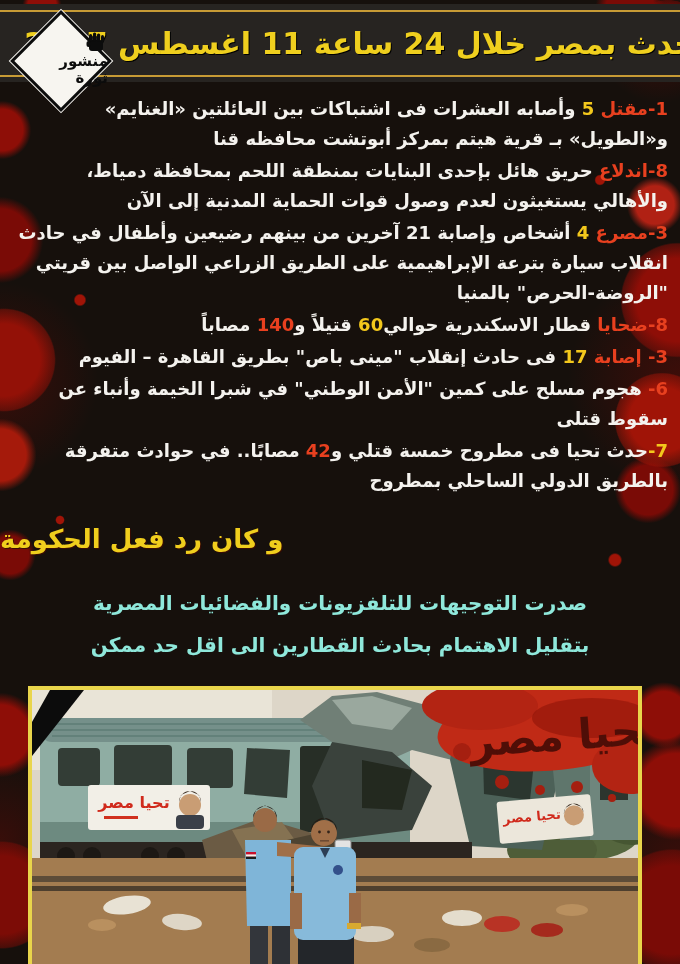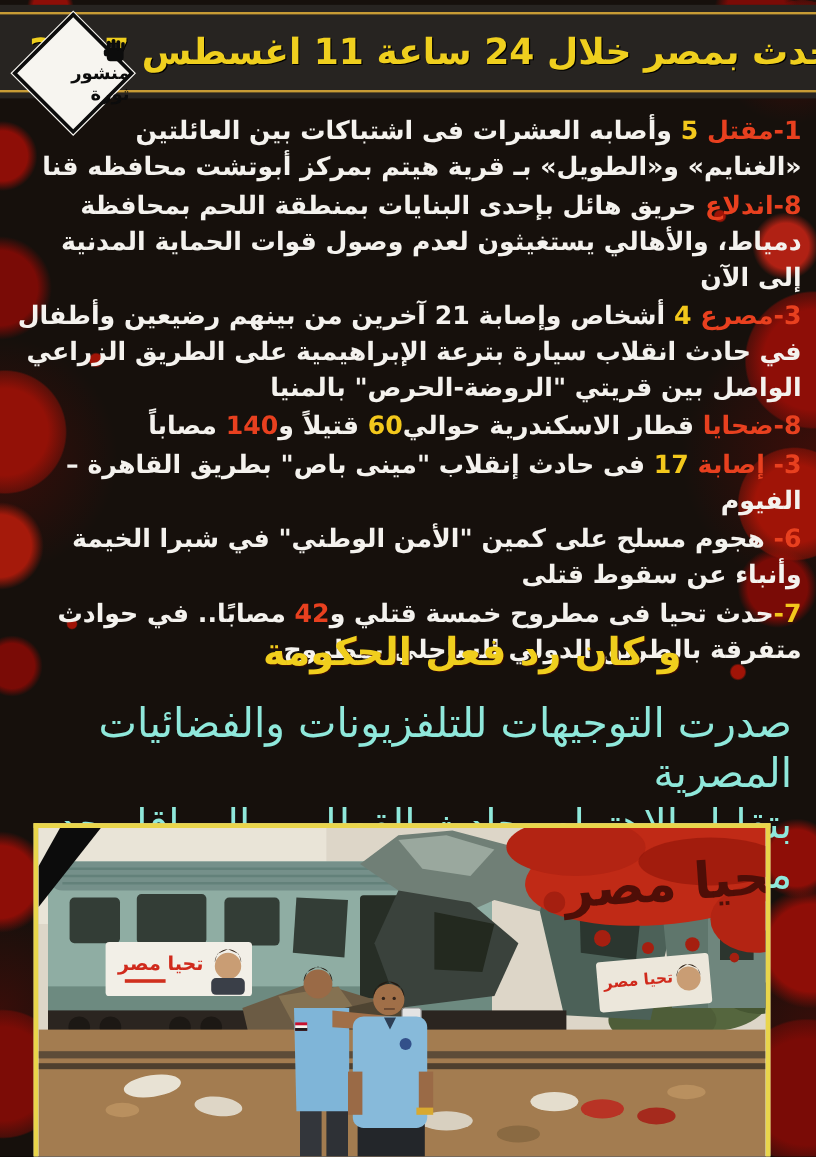--- a/index.html
+++ b/index.html
@@ -54,34 +54,34 @@
     position:absolute;top:17px;left:17px;width:66px;height:66px;background:#f7f5f0;
     border:3px solid #0c0c0c;transform:rotate(45deg);box-shadow:0 0 0 1px #f7f5f0;
   }
   .logo .inner{position:absolute;inset:0;display:flex;flex-direction:column;align-items:flex-end;justify-content:center;z-index:2;}
   .logo .l-txt{color:#0c0c0c;font-weight:bold;font-size:15px;line-height:17px;direction:rtl;}
   .logo svg{display:block;margin-bottom:-1px;}
   
   .news{
     position:absolute;top:94px;left:12px;width:656px;
     direction:rtl;text-align:right;
-    color:#f4f2ee;font-size:21px;font-weight:bold;line-height:30px;
+    color:#f4f2ee;font-size:18px;font-weight:bold;line-height:30px;
   }
   .news p{margin:0 0 2px 0;}
   .run-white{color:#f4f2ee}
   .run-red{color:#e8401f}
   .run-yellow{color:#f3c81c}
   
   .reaction-h{
-    position:absolute;top:524px;left:0;width:568px;text-align:right;direction:rtl;
-    color:#f0ce1d;font-size:32px;font-weight:bold;text-shadow:1px 1px 0 #3a0c04;
+    position:absolute;top:524px;left:0;width:568px;text-align:left;direction:rtl;
+    color:#f0ce1d;font-size:26px;font-weight:bold;text-shadow:1px 1px 0 #3a0c04;
   }
   .reaction-b{
-    position:absolute;top:582px;left:20px;width:640px;text-align:right;direction:rtl;
-    color:#8fe8db;font-size:34px;font-weight:normal;line-height:42px;
+    position:absolute;top:582px;left:20px;width:640px;text-align:center;direction:rtl;
+    color:#8fe8db;font-size:20px;font-weight:bold;line-height:42px;
   }
   
   .photo{
     position:absolute;top:686px;left:28px;width:614px;height:278px;
     border:4px solid #e9d54b;border-bottom:none;box-sizing:border-box;
     background:#d8d2c6;overflow:hidden;
   }
   .photo svg{display:block}
   .svg-ar{font-family:"DejaVu Sans",sans-serif;font-weight:bold;direction:rtl;}
 </style>

